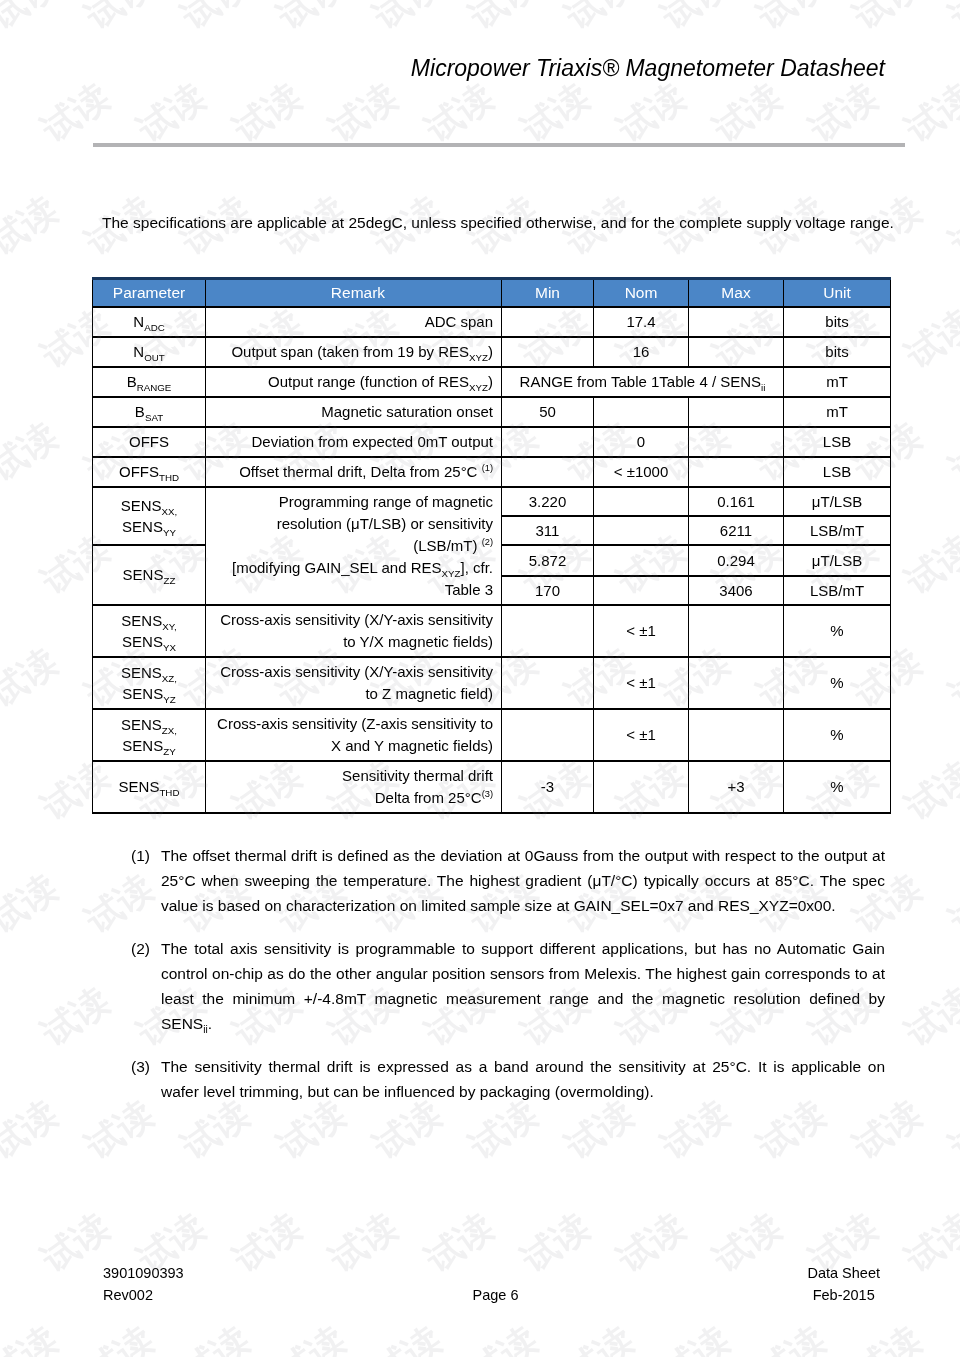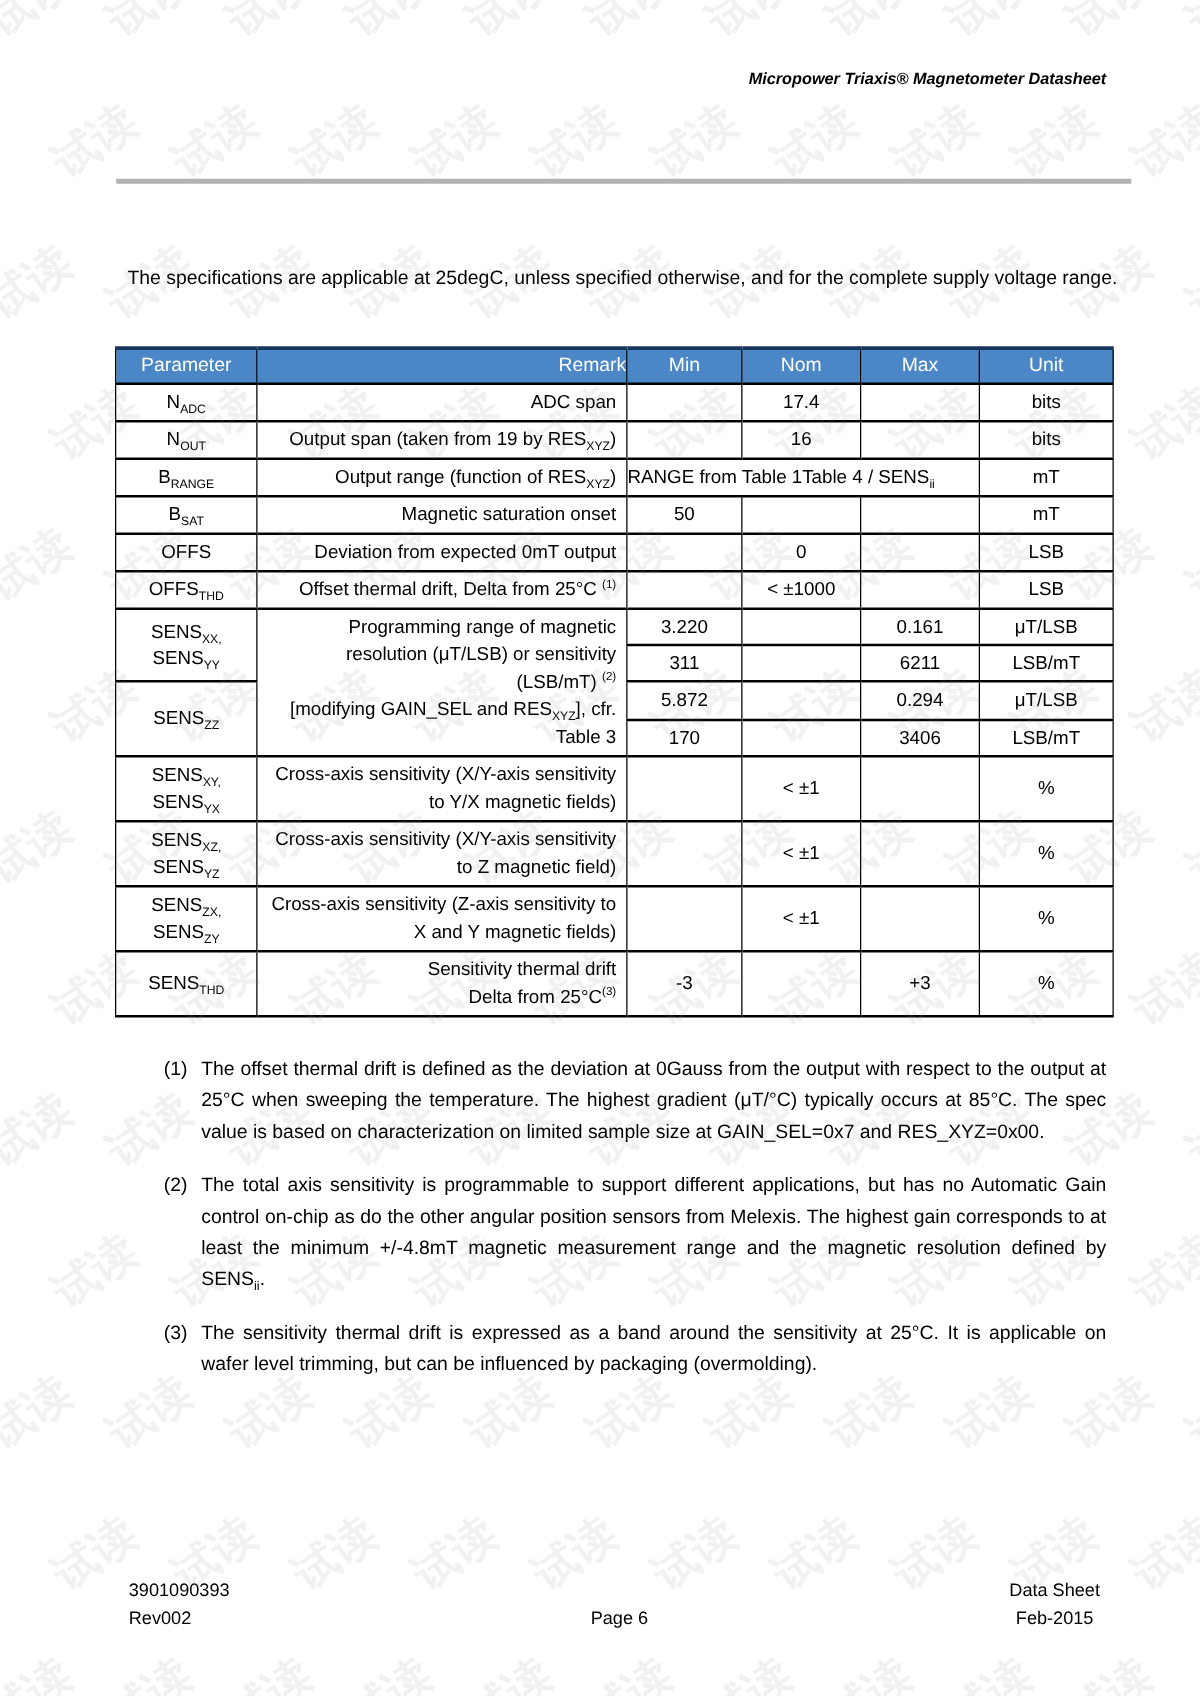--- a/index.html
+++ b/index.html
@@ -45,21 +45,21 @@
   }
   .px { position: absolute; background: var(--accent_yellow, #f5d305); }
   .px1 { left: 178px; top: -3px;  width: 9px;  height: 9px; }
   .px2 { left: 196px; top: -7px;  width: 11px; height: 11px; }
   .px3 { left: 216px; top: 1px;   width: 8px;  height: 8px; }
   .px4 { left: 184px; top: 14px;  width: 8px;  height: 8px; }
   .px5 { left: 209px; top: 13px;  width: 10px; height: 10px; }
 
   .title-block { position: absolute; right: 75px; top: 46px; text-align: right; }
   .doc-title   { font-size: 31px;  font-weight: 700; font-style: italic; letter-spacing: 0px; }
-  .doc-subtitle{ font-size: 13px; font-weight: 700; font-style: italic; margin-top: 9px; }
+  .doc-subtitle{ font-size: 23px; font-weight: 400; font-style: italic; margin-top: 9px; }
 
   .header-rule { position: absolute; left: 93px; top: 143px; width: 812px; height: 4px; background: #b3b3b5; }
 
   
   .section-heading {
     position: absolute; left: 130px; top: 174px;
     font-family: "Liberation Serif", serif;
     font-weight: 700; font-size: 21px;
     color: var(--heading_navy, #1f4e79);
   }
@@ -84,29 +84,29 @@
     border-top: 2px solid #000;
     border-bottom: 2px solid #000;
     vertical-align: middle;
   }
   .spec-table thead th {
     background: var(--table_header_blue, #4b86c7);
     color: #fff; font-weight: 400; font-size: 15.5px;
     height: 28px; text-align: center;
     border-top: 3px solid #17365d;
   }
-  .spec-table thead th.h-remark { text-align: right; padding-left: 9px; }
+  .spec-table thead th.h-remark { text-align: center; padding-left: 9px; }
   .r29 { height: 29px; }
   .r52 { height: 52px; }
   .r50 { height: 50px; }
   td.param { text-align: center; line-height: 21px; padding: 2px; }
   td.remark { text-align: right; padding: 3px 8px; line-height: 22px; }
   td.val { text-align: center; }
   td.unit { text-align: center; }
-  td.range-note { }
+  td.range-note { text-align: center; }
   sub { font-size: 0.65em; line-height: 0; }
   sup { font-size: 0.62em; line-height: 0; }
 
   
   .footnotes { position: absolute; left: 131px; top: 843px; width: 754px; list-style: none; }
   .footnote { display: flex; margin-bottom: 18px; font-size: 15.5px; line-height: 25px; }
   .fn-marker { flex: 0 0 30px; }
   .fn-text { flex: 1; text-align: justify; }
 
   

